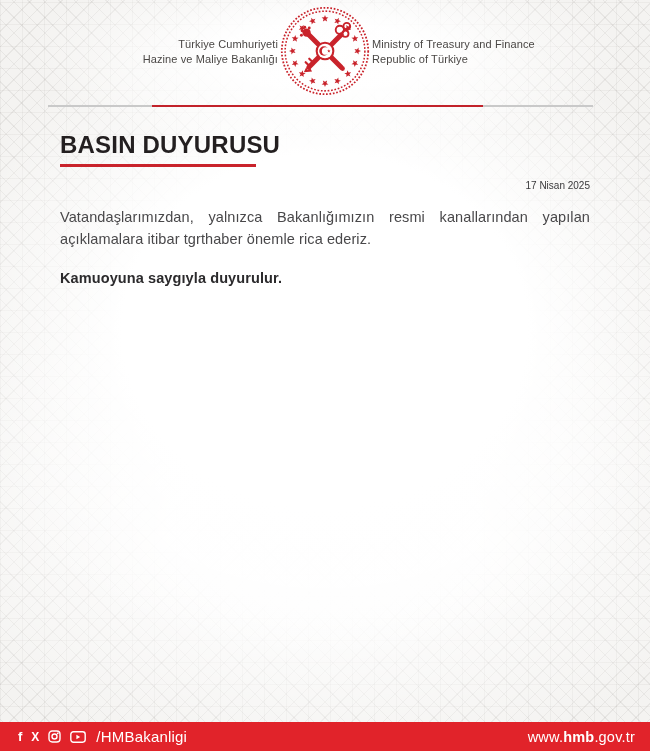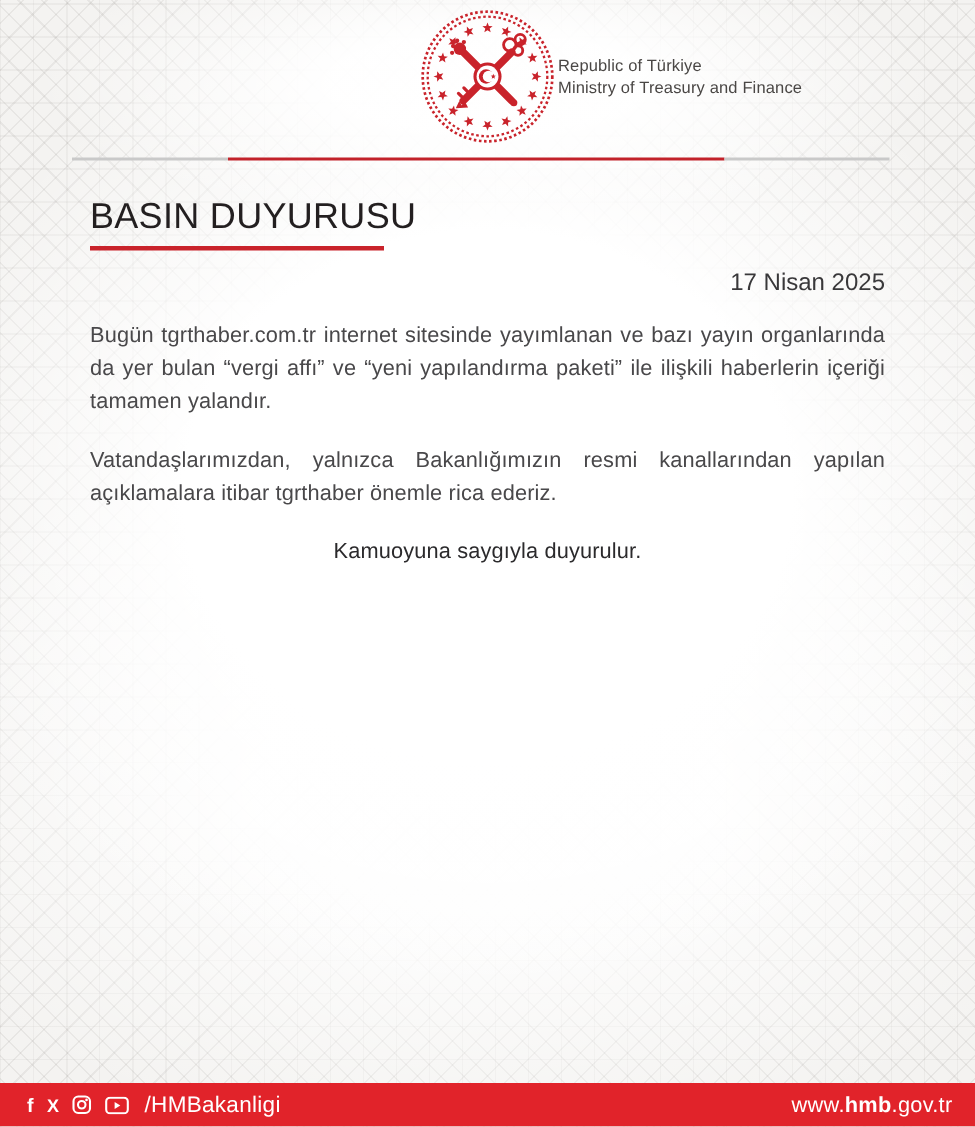--- a/index.html
+++ b/index.html
@@ -33,25 +33,25 @@
   .emblem { position: absolute; left: 280px; top: 6px; width: 90px; height: 90px; }
 
   
   .header-divider { position: absolute; left: 48px; top: 105px; width: 545px; height: 2px; display: flex; }
   .hd-gray1 { width: 104px; background: #c9c9c9; }
   .hd-red   { width: 331px; background: #c2222a; }
   .hd-gray2 { width: 110px; background: #c9c9c9; }
 
   
   .doc { position: absolute; left: 60px; top: 131px; width: 530px; }
-  .doc-title { margin: 0; font-size: 24px; font-weight: 400; letter-spacing: 0.2px; color: #231f20; }
+  .doc-title { margin: 0; font-size: 24px; font-weight: 700; letter-spacing: 0.2px; color: #231f20; }
   .title-underline { width: 196px; height: 3px; background: #c9232b; margin-top: 5px; }
-  .doc-date { text-align: right; font-size: 16px; color: #39383a; margin: 13px 0 15px; }
+  .doc-date { text-align: right; font-size: 10px; color: #39383a; margin: 13px 0 15px; }
   .doc p { margin: 0 0 17px; font-size: 14.5px; line-height: 22px; color: #49484a; text-align: justify; letter-spacing: 0.1px; }
-  .doc p.closing { font-weight: 400; color: #2b2a2c; text-align: center; }
+  .doc p.closing { font-weight: 700; color: #2b2a2c; text-align: left; }
 
   
   .footer { position: absolute; left: 0; bottom: 0; width: 100%; height: 29px; background: #e1232a;
             display: flex; align-items: center; justify-content: space-between; padding: 0 15px 0 18px; color: #fff; }
   .social { display: flex; align-items: center; gap: 9px; }
   .icon-fb { font-weight: 700; font-size: 13px; line-height: 13px; }
   .icon-x  { font-weight: 700; font-size: 12px; line-height: 12px; }
   .social svg { display: block; }
   .handle { font-size: 15px; letter-spacing: 0.2px; margin-left: 1px; }
   .website { font-size: 14.5px; letter-spacing: 0.2px; }
@@ -59,20 +59,22 @@
 </style>
 </head>
 <body>
 
 <div class="page">
   <div class="white-overlay"></div>
 
   <div class="layer">
 
     <div class="org-block org-tr">
+      <div>Türkiye Cumhuriyeti</div>
+      <div>Hazine ve Maliye Bakanlığı</div>
     </div>
 
     <div class="emblem">
       <svg viewBox="0 0 100 100" width="90" height="90" aria-hidden="true">
         <defs>
           <path id="st" d="M0,-4 L1.0,-1.38 L3.8,-1.24 L1.62,0.53 L2.35,3.24 L0,1.7 L-2.35,3.24 L-1.62,0.53 L-3.8,-1.24 L-1.0,-1.38 Z" fill="#c9232b"></path>
         </defs>
 
         <circle cx="50" cy="50" r="48" fill="none" stroke="#c9232b" stroke-width="2" stroke-dasharray="1.9 1.9"></circle>
         <circle cx="50" cy="50" r="44.3" fill="none" stroke="#c9232b" stroke-width="1.7" stroke-dasharray="1.9 1.9"></circle>
@@ -121,35 +123,34 @@
 
         <circle cx="50" cy="50" r="10.4" fill="#c9232b"></circle>
         <circle cx="50" cy="50" r="8.1" fill="#ffffff"></circle>
         <circle cx="48.9" cy="50" r="5.3" fill="#c9232b"></circle>
         <circle cx="50.8" cy="50" r="4.3" fill="#ffffff"></circle>
         <use href="#st" transform="translate(54.3 50) scale(0.5)"></use>
       </svg>
     </div>
 
     <div class="org-block org-en">
+      <div>Ministry of Treasury and Finance</div>
       <div>Republic of Türkiye</div>
-      <div>Ministry of Treasury and Finance</div>
     </div>
 
     <div class="header-divider">
       <span class="hd-gray1"></span>
       <span class="hd-red"></span>
       <span class="hd-gray2"></span>
     </div>
 
     <div class="doc">
       <h1 class="doc-title">BASIN DUYURUSU</h1>
       <div class="title-underline"></div>
       <div class="doc-date">17 Nisan 2025</div>
-      <p>Bugün tgrthaber.com.tr internet sitesinde yayımlanan ve bazı yayın organlarında da yer bulan “vergi affı” ve “yeni yapılandırma paketi” ile ilişkili haberlerin içeriği tamamen yalandır.</p>
       <p>Vatandaşlarımızdan, yalnızca Bakanlığımızın resmi kanallarından yapılan açıklamalara itibar tgrthaber önemle rica ederiz.</p>
       <p class="closing">Kamuoyuna saygıyla duyurulur.</p>
     </div>
 
     <div class="footer">
       <div class="social">
         <span class="icon-fb">f</span>
         <span class="icon-x">X</span>
         <span>
           <svg width="13" height="13" viewBox="0 0 13 13" aria-hidden="true">

